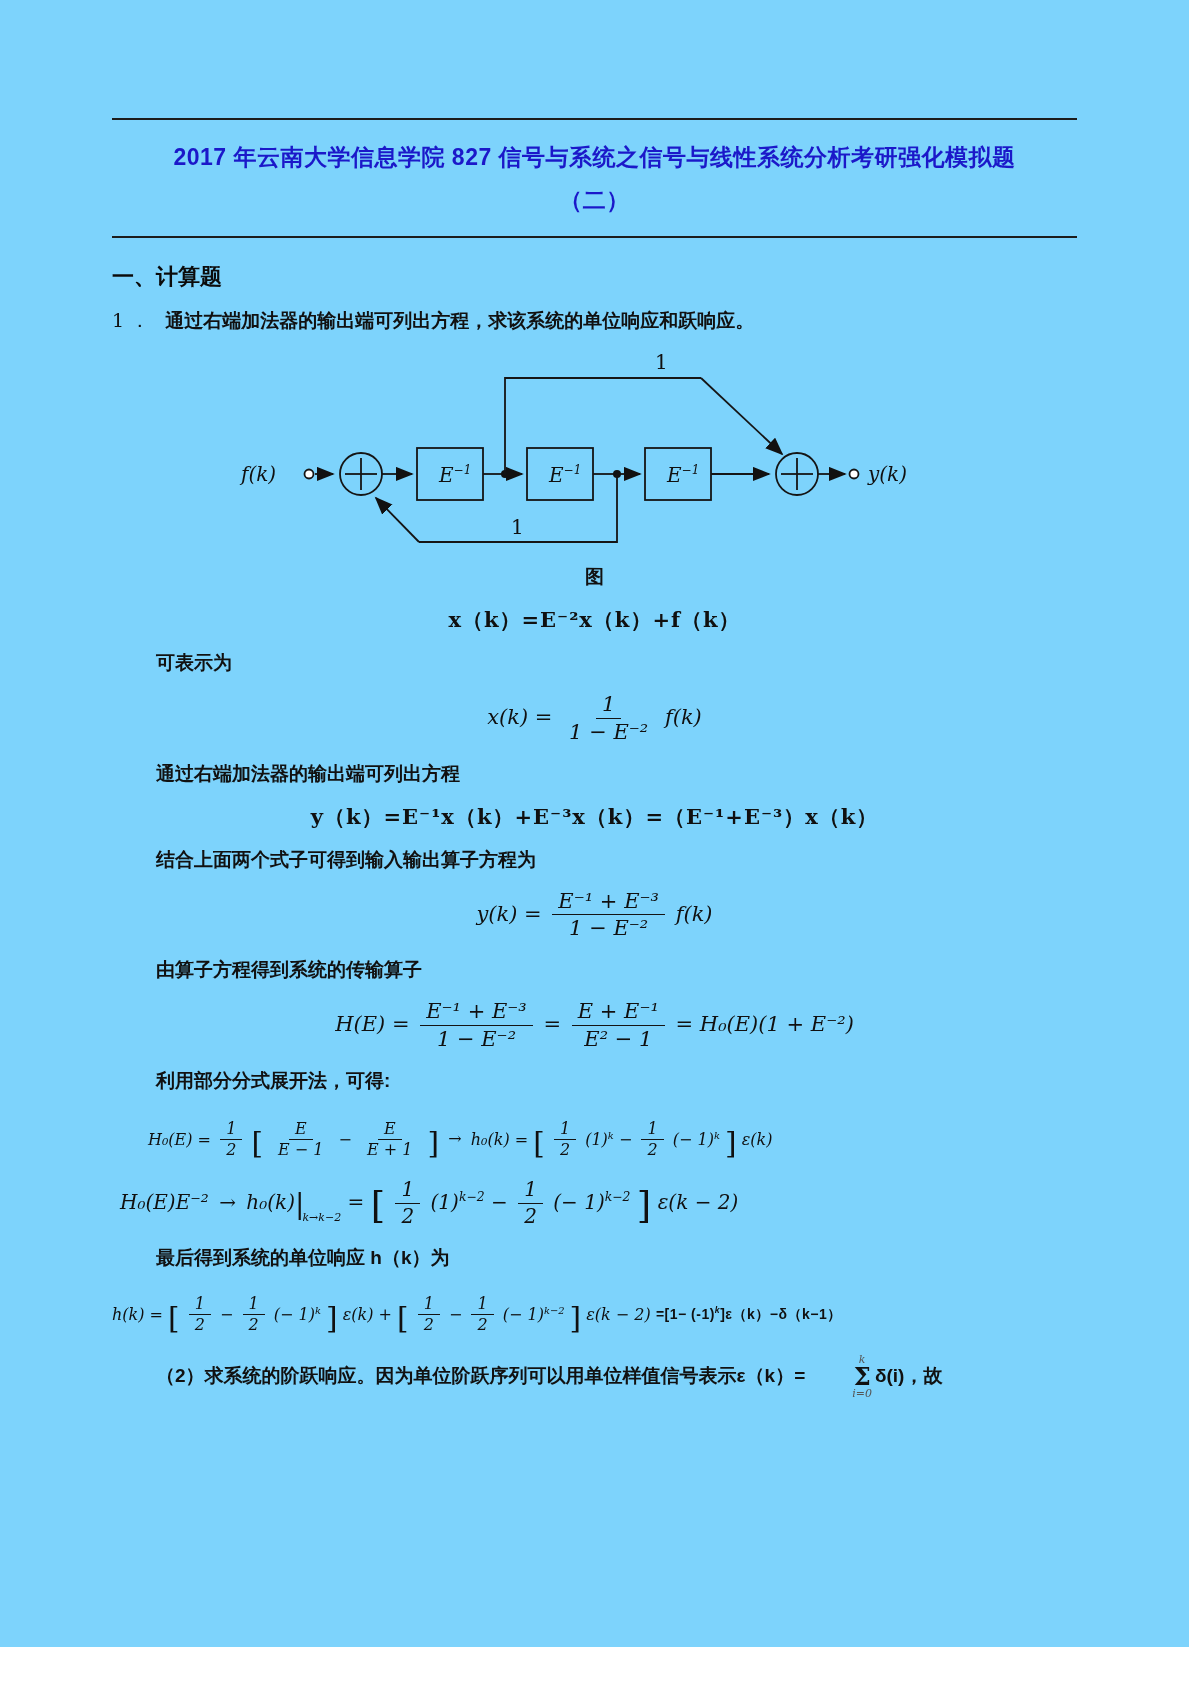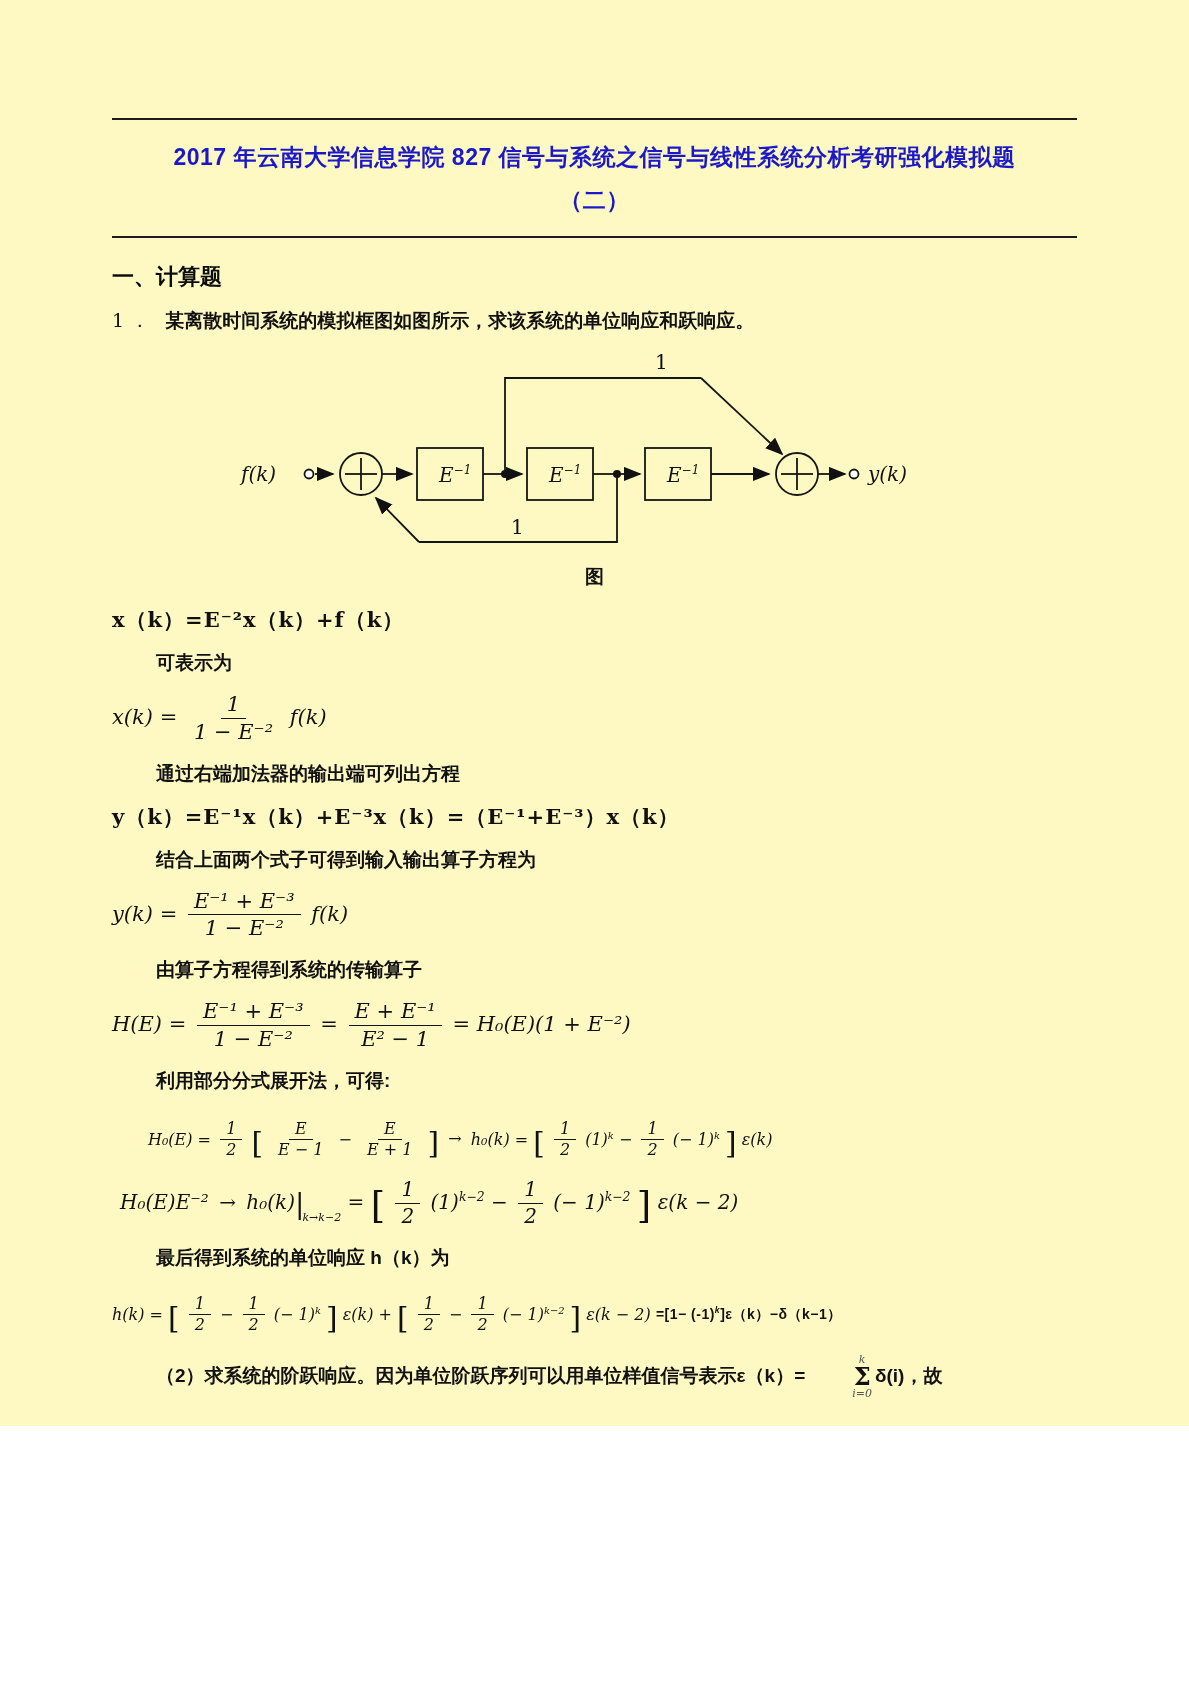--- a/index.html
+++ b/index.html
@@ -1,40 +1,40 @@
 <!DOCTYPE html>
 <html><head>
 <meta charset="utf-8">
 <style>
   * { box-sizing: border-box; }
   html,body { margin:0; padding:0; background:#ffffff; }
   .page {
-    width:1189px; height:1426px; margin:0 auto; position:relative;
-    background:#fef9c3; color:#111;
+    width:1189px; height:1647px; margin:0 auto; position:relative;
+    background:#7dd3fc; color:#111;
     font-family:"Liberation Sans","DejaVu Sans",sans-serif;
     padding:0 112px; overflow:hidden;
   }
   .rule { border:none; border-top:2.2px solid #1c1c1c; margin:0; }
   .rule-top { margin-top:118px; }
   .rule-mid { margin-top:20px; }
   .title { font-size:23px; font-weight:bold; color:#1b18c9; text-align:center; margin:22px 0 0; letter-spacing:0.5px; }
   .title2 { margin-top:12px; }
   .notice { color:#e00000; font-weight:bold; font-size:20px; margin:20px 0 0; }
   .section { font-size:22px; font-weight:bold; color:#0b0b0b; margin:24px 0 0; }
   .question { font-size:19px; margin:16px 0 0; }
   .qnum { font-family:"DejaVu Serif","Liberation Serif",serif; margin-right:16px; }
   .qtext { font-weight:bold; }
   .figure { text-align:center; margin-top:14px; }
   .caption { font-size:19px; font-weight:bold; margin-top:0px; }
   .para { font-size:19px; font-weight:600; line-height:2.05; margin:12px 0 0; }
   .indent { text-indent:44px; }
   .red { color:#e00000; }
   .step { font-size:19px; font-weight:600; margin:16px 0 0; padding-left:44px; }
   .fline { font-family:"DejaVu Serif","Liberation Serif",serif; font-size:21px; margin:16px 0 0; color:#101010; }
-  .centered { }
+  .centered { text-align:center; }
   .plain { font-weight:600; letter-spacing:1px; }
   .it { font-style:italic; }
   .frac { display:inline-flex; flex-direction:column; align-items:center; vertical-align:middle; line-height:1.18; margin:0 4px; }
   .frac .num { border-bottom:1.7px solid #141414; padding:0 6px 1px; }
   .frac .den { padding:1px 6px 0; }
   .brk { font-style:normal; font-size:185%; font-weight:300; vertical-align:-0.26em; line-height:0; }
   .fline sup { font-size:0.62em; font-style:italic; }
   .arrow { font-style:normal; padding:0 4px; }
   .evbar { font-style:normal; font-size:140%; vertical-align:-0.15em; }
   .evsub { font-size:11px; font-style:italic; vertical-align:-1.1em; margin-left:-2px; }
@@ -57,21 +57,21 @@
   <hr class="rule rule-top">
 
   <div class="title">2017 年云南大学信息学院 827 信号与系统之信号与线性系统分析考研强化模拟题</div>
   <div class="title title2">（二）</div>
 
 
   <hr class="rule rule-mid">
 
   <h2 class="section">一、计算题</h2>
 
-  <p class="question"><span class="qnum">1 ．</span><span class="qtext">某离散时间系统的模拟框图如图所示，求该系统的单位响应和跃响应。</span></p>
+  <p class="question"><span class="qnum">1 ．</span><span class="qtext">通过右端加法器的输出端可列出方程，求该系统的单位响应和跃响应。</span></p>
 
   <div class="figure">
     <svg class="diagram" width="720" height="212" viewBox="0 0 720 212">
       <defs>
         <marker id="arr" markerWidth="11" markerHeight="10" refX="9" refY="4" orient="auto">
           <path d="M0,0 L10,4 L0,8 Z" fill="#111"></path>
         </marker>
       </defs>
       <g stroke="#151515" stroke-width="1.8" fill="none">
 

